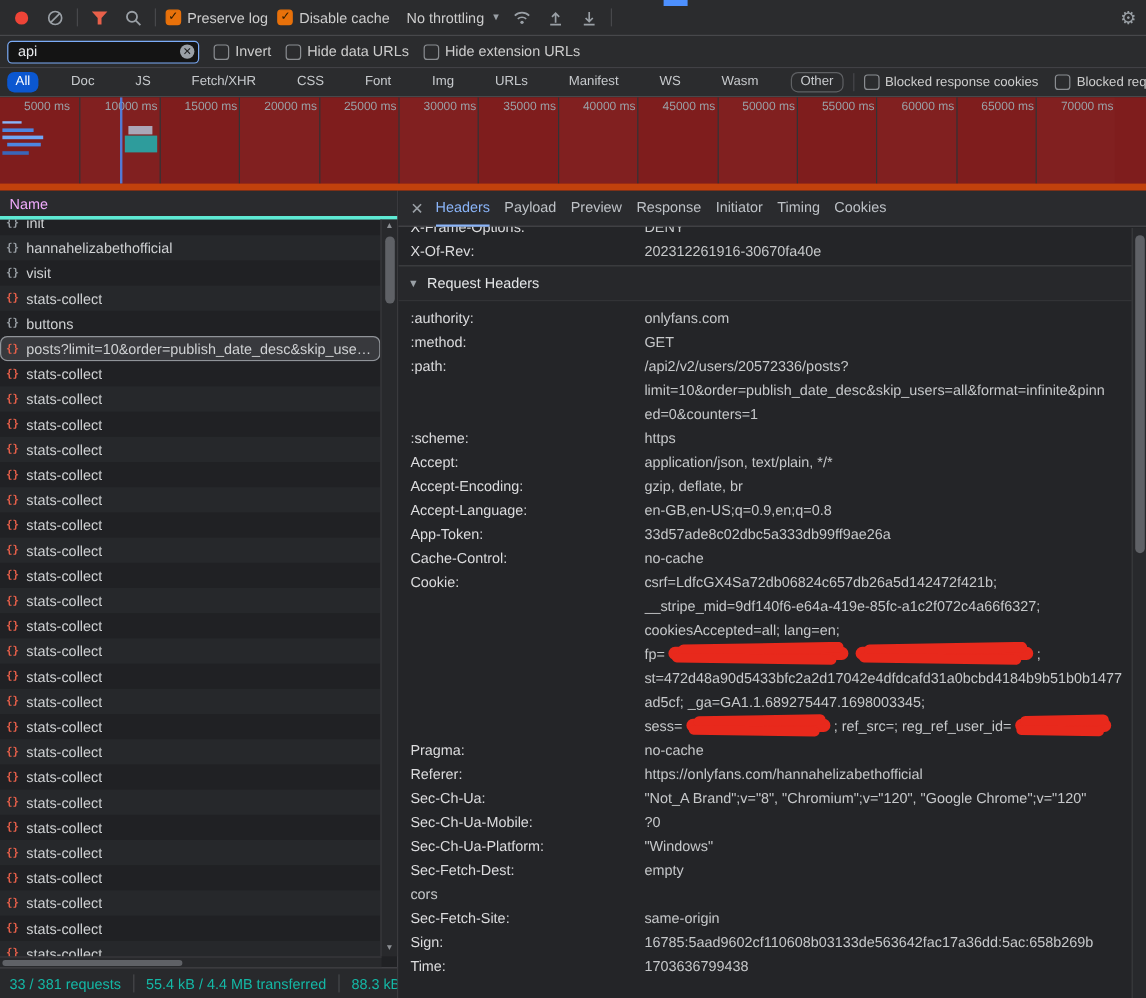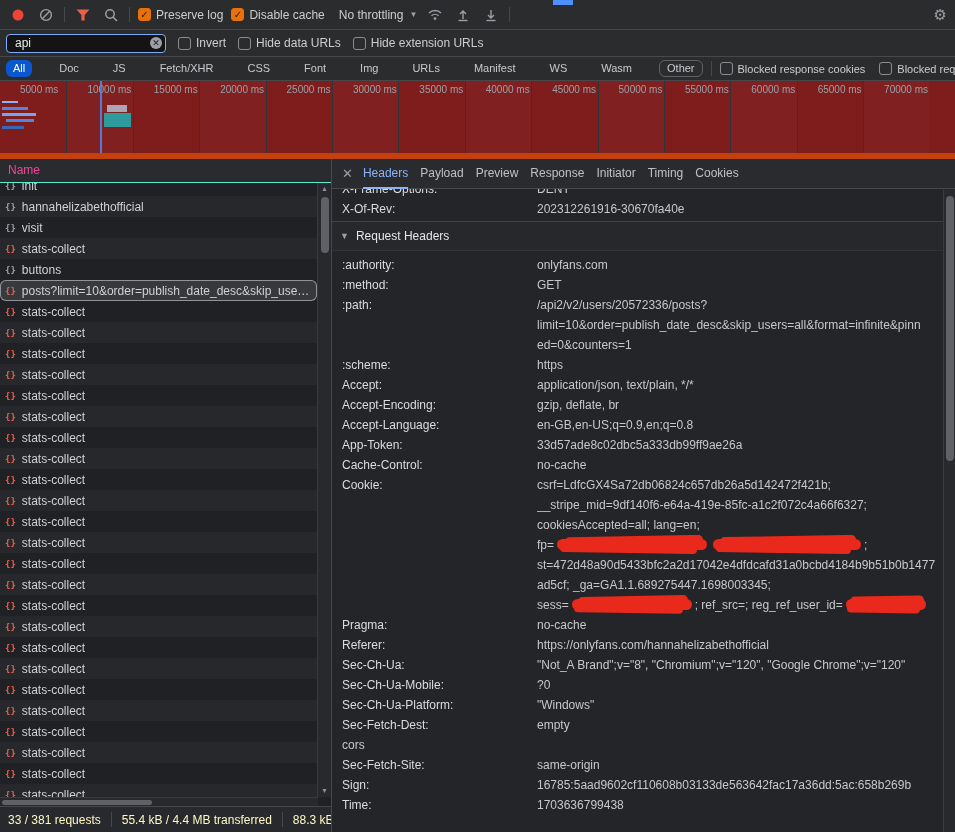--- a/index.html
+++ b/index.html
@@ -28,37 +28,37 @@
 .chip.boxed{border:1px solid #5f6164;line-height:15px}
 .adv{display:flex;gap:14px;align-items:center}
 .overview{position:relative;height:78px;background:#7f1d1d;border-bottom:6px solid #c2410c;overflow:hidden;flex:none}
 .ov-cols{display:flex;height:100%}
 .ov-col{width:66.4px;flex:none;border-left:1px solid #323336;padding:3px 0 0 20px;font-size:10px;color:#9aa0a6;white-space:nowrap;overflow:hidden}
 .ov-col:nth-child(even){background:rgba(255,255,255,0.015)}
 .ov-col:first-child{border-left:none}
 .bar{position:absolute}
 .main{flex:1;display:flex;min-height:0}
 .left-col{width:332px;flex:none;display:flex;flex-direction:column;border-right:1px solid #47484b;position:relative;background:#202124}
-.name-header{height:24px;line-height:23px;padding-left:8px;background:#2a2b2e;border-bottom:1px solid #5eead4;color:#ec4899;flex:none}
+.name-header{height:24px;line-height:23px;padding-left:8px;background:#2a2b2e;border-bottom:3px solid #5eead4;color:#f0abfc;flex:none}
 .req-list{flex:1;overflow:hidden;padding-right:14px}
 .req-row{height:21px;display:flex;align-items:center;gap:6px;padding:0 5px;white-space:nowrap;cursor:pointer}
 .req-row:first-child{margin-top:-8px}
 .req-row:nth-child(even){background:#26282b}
 .req-row.selected{background:#38393d;border-radius:6px;box-shadow:inset 0 0 0 1px #909499}
 .req-icon{font-family:"DejaVu Sans Mono","Liberation Mono",monospace;font-size:9px;font-weight:bold;flex:none}
 .req-icon.gray{color:#9aa0a6}
 .req-icon.red{color:#e8604a}
 .req-label{overflow:hidden;text-overflow:ellipsis;color:#cfd1d3}
 .vscroll{position:absolute;top:24px;right:0;bottom:35px;width:14px;background:#28292c;border-left:1px solid #3a3b3e;display:flex;flex-direction:column;align-items:center;z-index:2}
 .sb-arrow{color:#8d9094;font-size:7px;line-height:12px;flex:none}
 .sb-thumb-v{width:8px;height:56px;background:#5f6166;border-radius:4px;margin-top:2px;flex:none}
 .sb-spacer{flex:1}
 .hscroll{position:absolute;left:0;bottom:26px;height:9px;width:318px;background:#28292c;border-top:1px solid #3a3b3e;z-index:2}
 .hthumb{position:absolute;left:2px;top:2px;height:5px;width:150px;background:#5f6166;border-radius:3px;display:block}
-.status{height:26px;flex:none;display:flex;align-items:center;gap:10px;padding:0 8px;background:#28292c;border-top:1px solid #47484b;color:#fef9c3;white-space:nowrap;overflow:hidden}
+.status{height:26px;flex:none;display:flex;align-items:center;gap:10px;padding:0 8px;background:#28292c;border-top:1px solid #47484b;color:#14b8a6;white-space:nowrap;overflow:hidden}
 .right-col{flex:1;display:flex;flex-direction:column;min-width:0;position:relative;background:#242528}
 .tabbar{height:30px;flex:none;display:flex;align-items:center;background:#2a2b2e;border-bottom:1px solid #47484b;padding:0 10px;color:#bdc1c6}
 .tabs{display:flex;gap:12px;margin-left:10px}
 .tab{height:30px;line-height:29px;cursor:pointer;flex:none}
 .tab.active{color:#8ab4f8;box-shadow:inset 0 -2px 0 #8ab4f8}
 .close-x{color:#9aa0a6;font-size:13px;cursor:pointer}
 .detail-body{flex:1;overflow:hidden;padding-right:4px}
 .clipped{margin-top:-10px}
 .hdr-row{display:flex;padding-left:10px}
 .hdr-name{width:195px;flex:none;color:#dcdcde;line-height:20px;white-space:nowrap}

